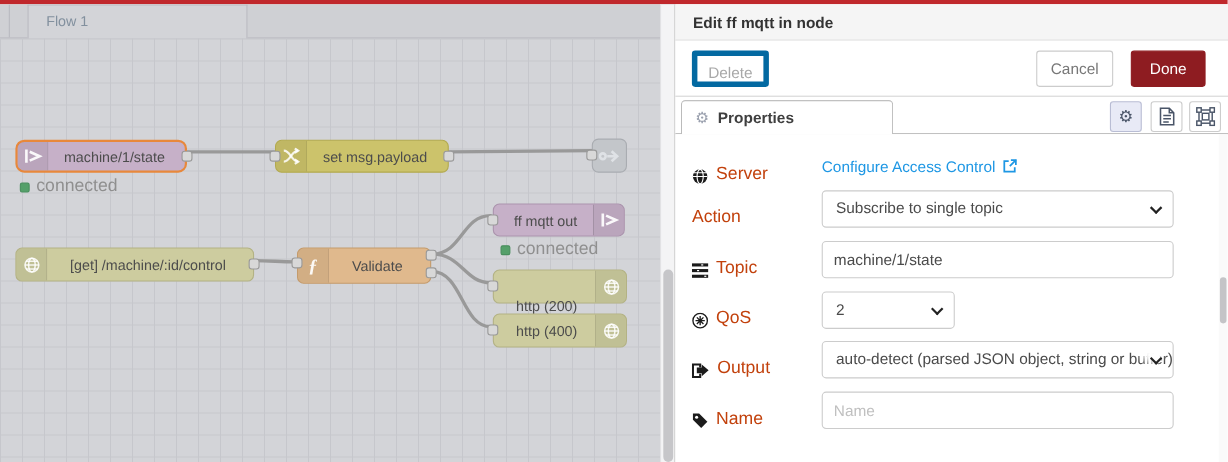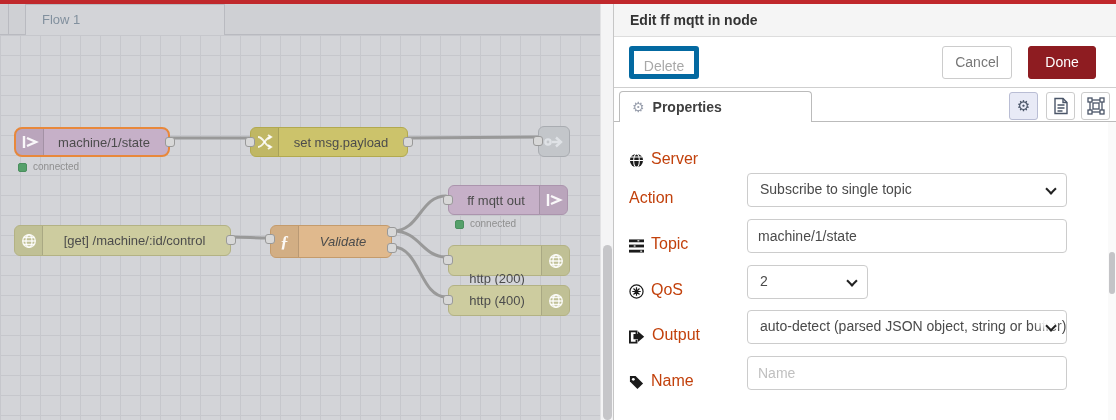--- a/index.html
+++ b/index.html
@@ -23,33 +23,33 @@
       background-size:20px 20px; }
 
   
   .node { position:absolute; border-radius:6px; font-size:13px; color:#4c4c4c; }
   .node .iconbox { position:absolute; top:0; bottom:0; width:28px; }
   .node .iconbox.left  { left:0;  border-right:1px solid rgba(0,0,0,0.12); border-radius:5px 0 0 5px; background:rgba(0,0,0,0.06); }
   .node .iconbox.right { right:0; border-left:1px solid rgba(0,0,0,0.12);  border-radius:0 5px 5px 0; background:rgba(0,0,0,0.06); }
   .node .iconbox svg, .node .iconbox .fglyph { position:absolute; left:50%; top:50%; transform:translate(-50%,-50%); }
   .node .lbl { position:absolute; top:0; bottom:0; display:flex; align-items:center; justify-content:center; white-space:nowrap; }
   .port { position:absolute; width:10px; height:10px; background:#d8d8d8; border:1px solid #999; border-radius:3px; }
-  .status { position:absolute; display:flex; align-items:flex-end; gap:6px; font-size:10px; color:#8f8f8f; }
+  .status { position:absolute; display:flex; align-items:center; gap:6px; font-size:16px; color:#8f8f8f; }
   .status .dot { width:9px; height:9px; background:#55a06a; border:1px solid #4a8f5e; border-radius:2px; }
   .fglyph { font-style:italic; font-weight:bold; color:rgba(255,255,255,0.92); font-size:17px; font-family:"Liberation Serif", serif; }
 
   #node-mqtt-in  { left:14px;  top:123px; width:156px; height:30px; background:#c6b0c8; border:2px solid #e8883b; border-radius:8px; }
   #node-change   { left:250px; top:123px; width:158px; height:30px; background:#ccc36b; border:1px solid #b2a94f; }
   #node-linkout  { left:538px; top:122px; width:32px;  height:31px; background:#c3c6ca; border:1px solid #a9acb1; }
   #node-httpin   { left:14px;  top:221px; width:217px; height:31px; background:#cdcc9f; border:1px solid #b3b284; }
   #node-function { left:270px; top:221px; width:122px; height:33px; background:#e0b98d; border:1px solid #c49b6c; }
   #node-mqtt-out { left:448px; top:181px; width:120px; height:30px; background:#c6b0c8; border:1px solid #ab94ad; }
   #node-http200  { left:448px; top:241px; width:122px; height:31px; background:#cdcc9f; border:1px solid #b3b284; }
   #node-http400  { left:448px; top:281px; width:122px; height:31px; background:#cdcc9f; border:1px solid #b3b284; }
-  .ital { font-style:italic; }
+  .ital { }
 
   
   #canvas-scrollbar { left:600px; top:4px; width:13px; height:416px; background:#f4f4f5; border-left:1px solid #e2e2e4; }
   #canvas-scroll-thumb { left:2px; top:241px; width:9px; height:175px; background:#c6c6c9; border-radius:5px; position:absolute; }
 
   
   #tray { left:613px; top:4px; width:503px; height:416px; background:#fff; border-left:1px solid #c6c6c6; }
   #tray-header { left:0; top:0; width:503px; height:33px; background:#f5f5f5; border-bottom:1px solid #ddd; }
   #tray-title { padding:8px 0 0 16px; font-size:14px; font-weight:bold; color:#333; }
   #tray-toolbar { left:0; top:33px; width:503px; height:51px; background:#fff; border-bottom:1px solid #cfcfcf; }
@@ -291,20 +291,32 @@
       <div class="flabel">
         <svg width="15" height="15" viewBox="0 0 16 16">
             <circle cx="8" cy="8" r="7" fill="#1b1b1b"></circle>
             <g stroke="#fff" stroke-width="1.1" fill="none">
               <ellipse cx="8" cy="8" rx="3" ry="7"></ellipse>
               <path d="M1,8 h14 M2,4.3 h12"></path>
             </g>
           </svg>
         <span>Server</span>
       </div>
+      <div class="fcontrol">
+        <div id="server-link">
+          <span>Configure Access Control</span>
+          <svg width="14" height="14" viewBox="0 0 14 14">
+              <g stroke="#1e97e4" stroke-width="1.6" fill="none">
+                <path d="M6,2.5 H2 V12 H11.5 V8"></path>
+                <path d="M8,1.5 h4.5 v4.5"></path>
+                <path d="M12.5,1.5 L7,7"></path>
+              </g>
+            </svg>
+        </div>
+      </div>
     </div>
 
     <div id="row-action" class="frow">
       <div class="flabel">
         <span>Action</span>
       </div>
       <div class="fcontrol">
         <div class="selectbox w320">
           <span>Subscribe to single topic</span>
           <span class="chev"></span>

